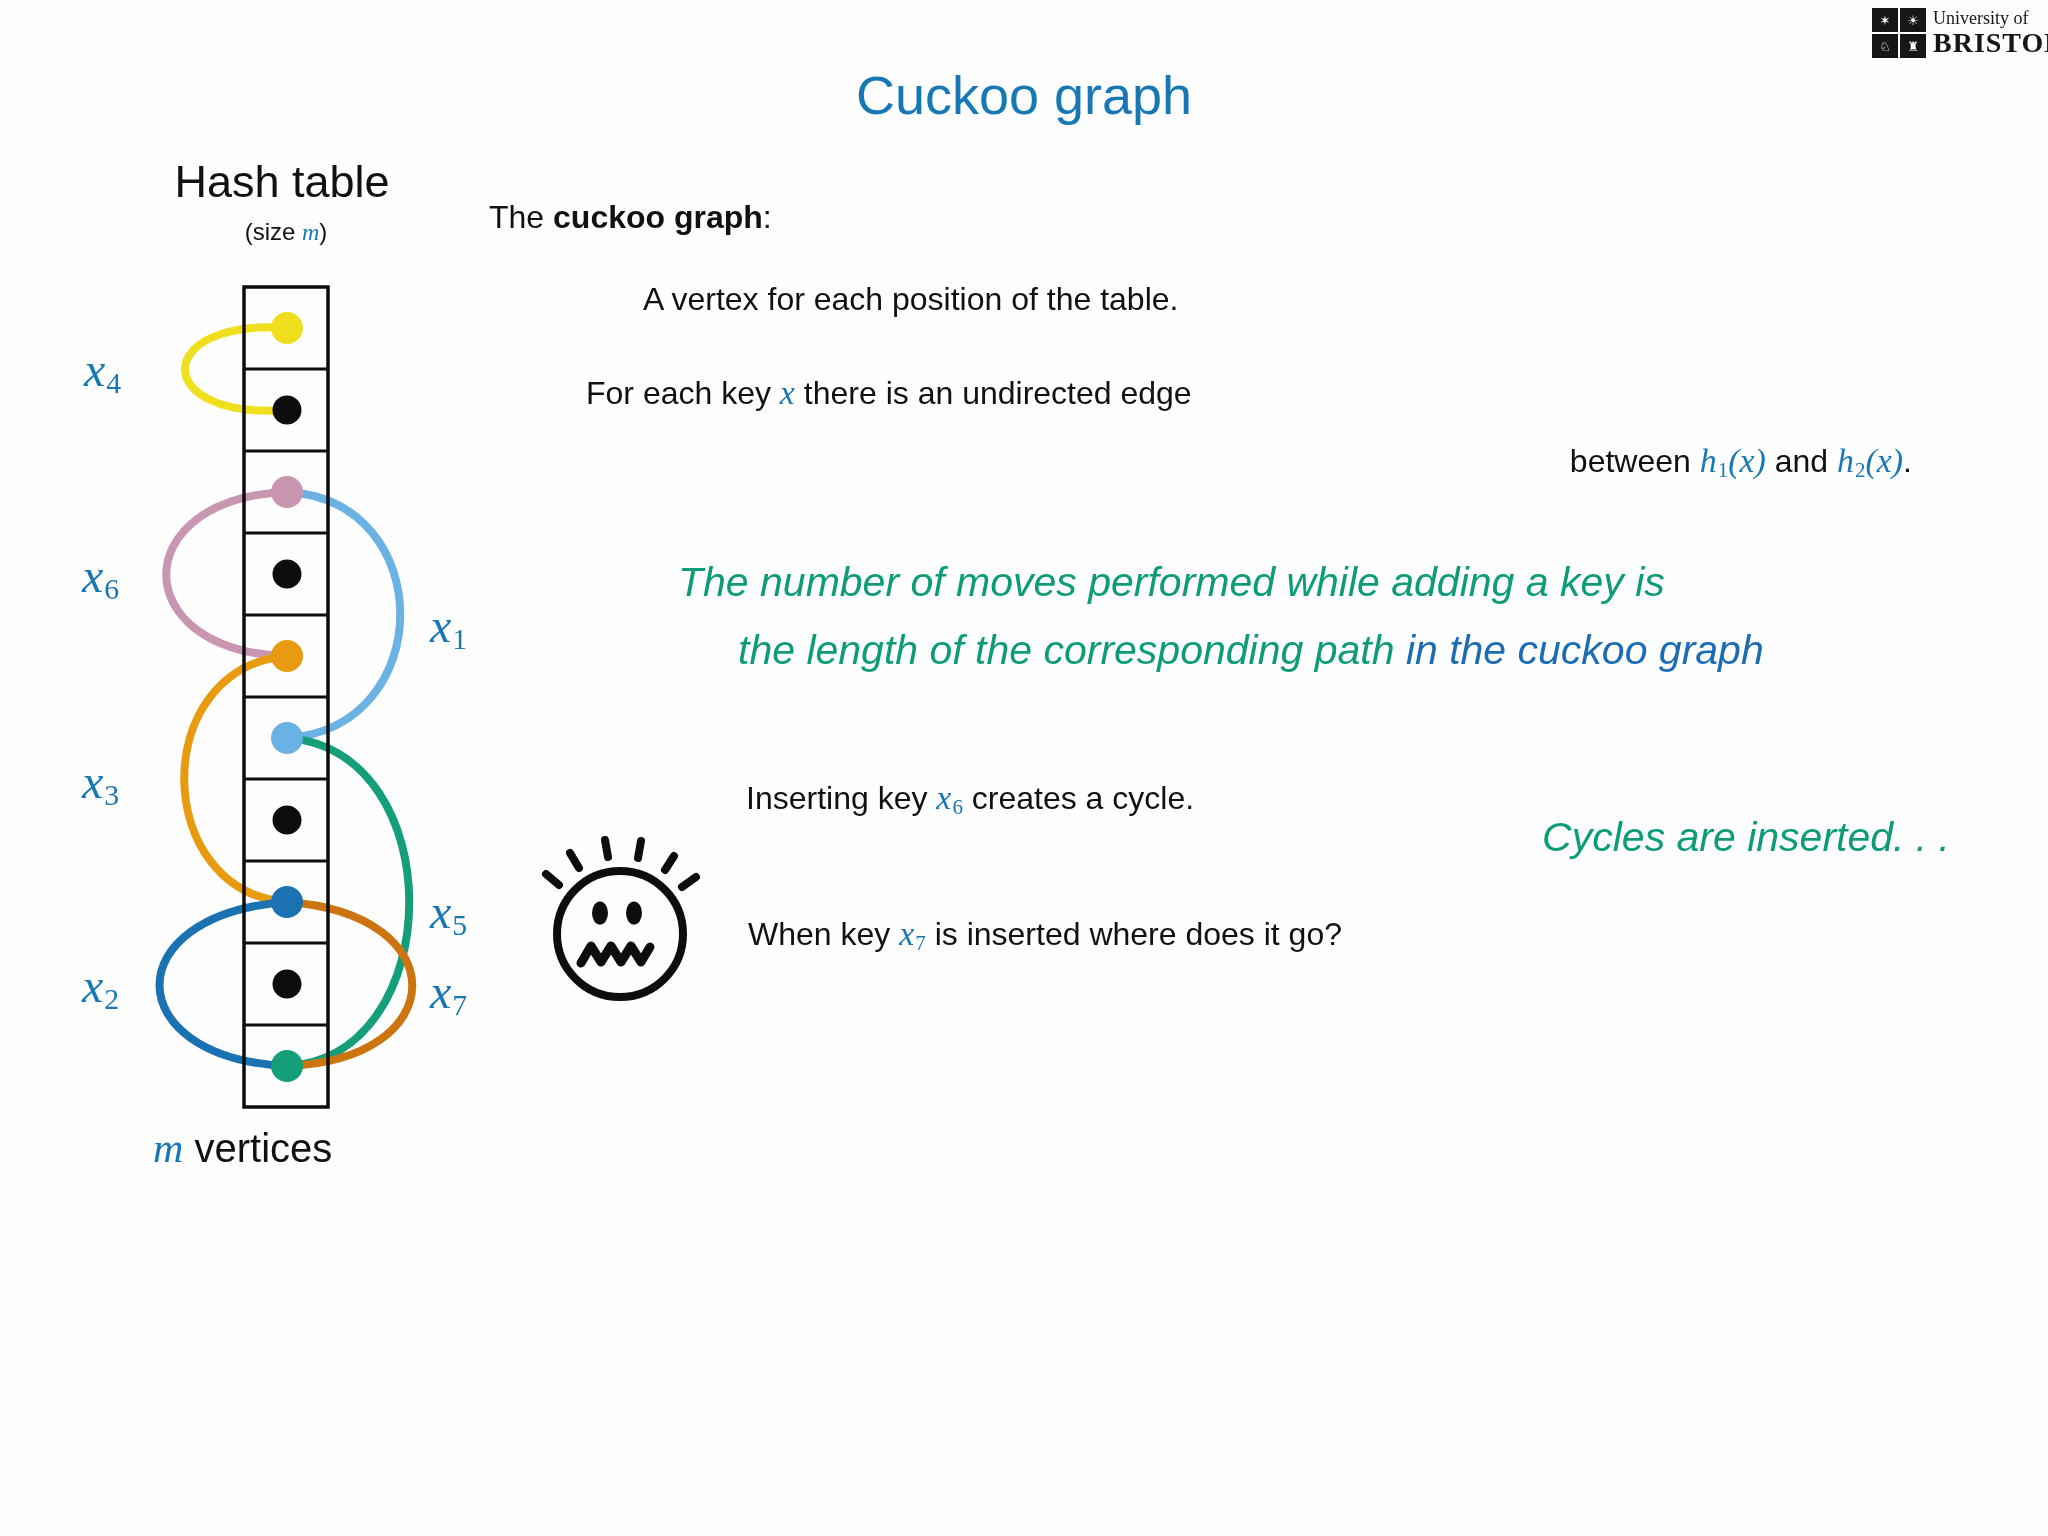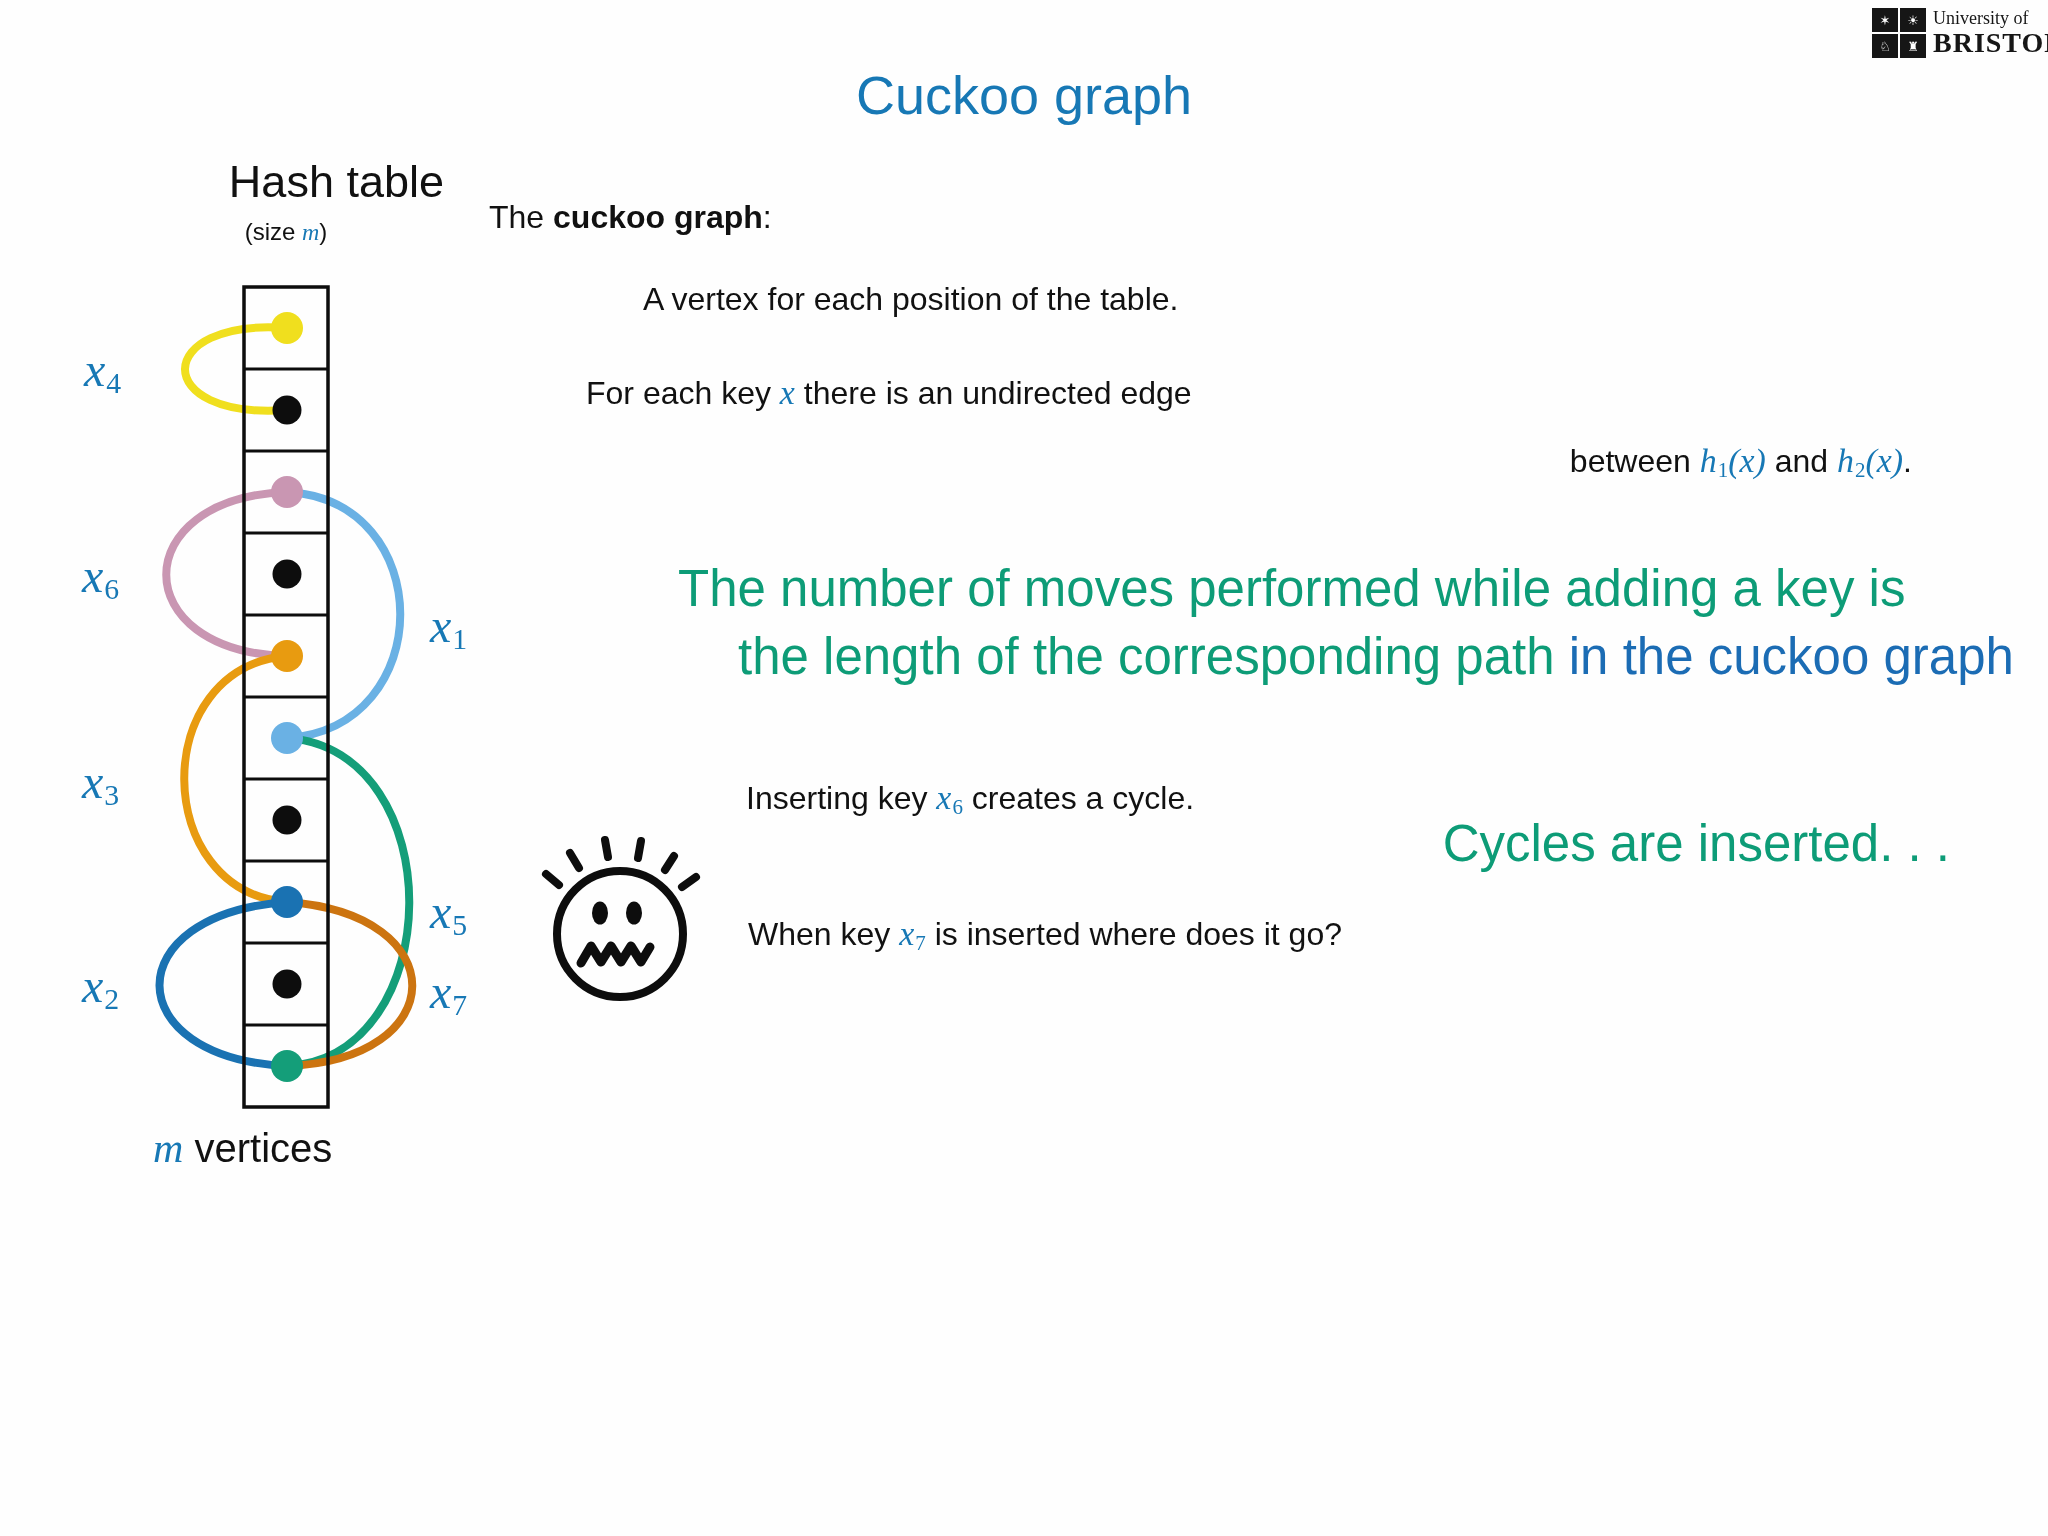--- a/index.html
+++ b/index.html
@@ -1,29 +1,29 @@
 <!DOCTYPE html>
 <html style="--title_blue: #1778b5; --math_blue: #1778b5; --green: #0d9c77; --link_blue: #1b6cb4; --edge_yellow: #f0df1e; --edge_pink: #c996b2; --edge_lightblue: #6ab1e4; --edge_orange: #e89b10; --edge_teal: #149e79; --edge_blue: #1a72b2; --edge_burnt: #cc7410; --ink: #0d0d0d;"><head>
 <meta charset="utf-8">
 <style>
   html,body{margin:0;padding:0;background:#ffffff;}
   #slide{position:relative;width:2048px;height:1536px;background:#fefefe;overflow:hidden;
          font-family:"Liberation Sans", sans-serif;color:#111;}
   .abs{position:absolute;white-space:nowrap;}
   .t{font-size:32px;line-height:1.15;}
   .title{width:2048px;left:0;top:64px;text-align:center;font-size:54px;color:var(--title_blue);}
-  .hash-heading{left:120px;top:156px;width:324px;text-align:right;font-size:45px;}
+  .hash-heading{left:120px;top:156px;width:324px;text-align:center;font-size:45px;}
   .size-line{left:120px;top:218px;width:332px;text-align:center;font-size:24px;}
   .mvertices{left:153px;top:1124px;font-size:40px;}
   .math{font-family:"Liberation Serif", serif;font-style:italic;color:var(--math_blue);}
   .math-inline{font-size:1.06em;}
   .msub{font-family:"Liberation Serif", serif;font-style:normal;font-size:0.62em;
         position:relative;top:0.22em;margin-left:1px;}
   .bold{font-weight:bold;}
-  .green{color:var(--green);font-size:51px;}
+  .green{color:var(--green);font-style:italic;font-size:41px;}
   .blue-seg{color:var(--link_blue);}
   .edge-label{font-size:48px;color:var(--math_blue);font-family:"Liberation Serif", serif;font-style:italic;}
   .intro{left:489px;top:199px;}
   .bullet1{left:617px;top:281px;margin-left:26px;}
   .bullet2{left:586px;top:373px;}
   .between{right:136px;top:441px;}
   .note1{left:678px;top:559px;}
   .note2{left:738px;top:627px;}
   .insert{left:746px;top:734px;margin-top:44px;}
   .cycles{right:98px;top:814px;}

